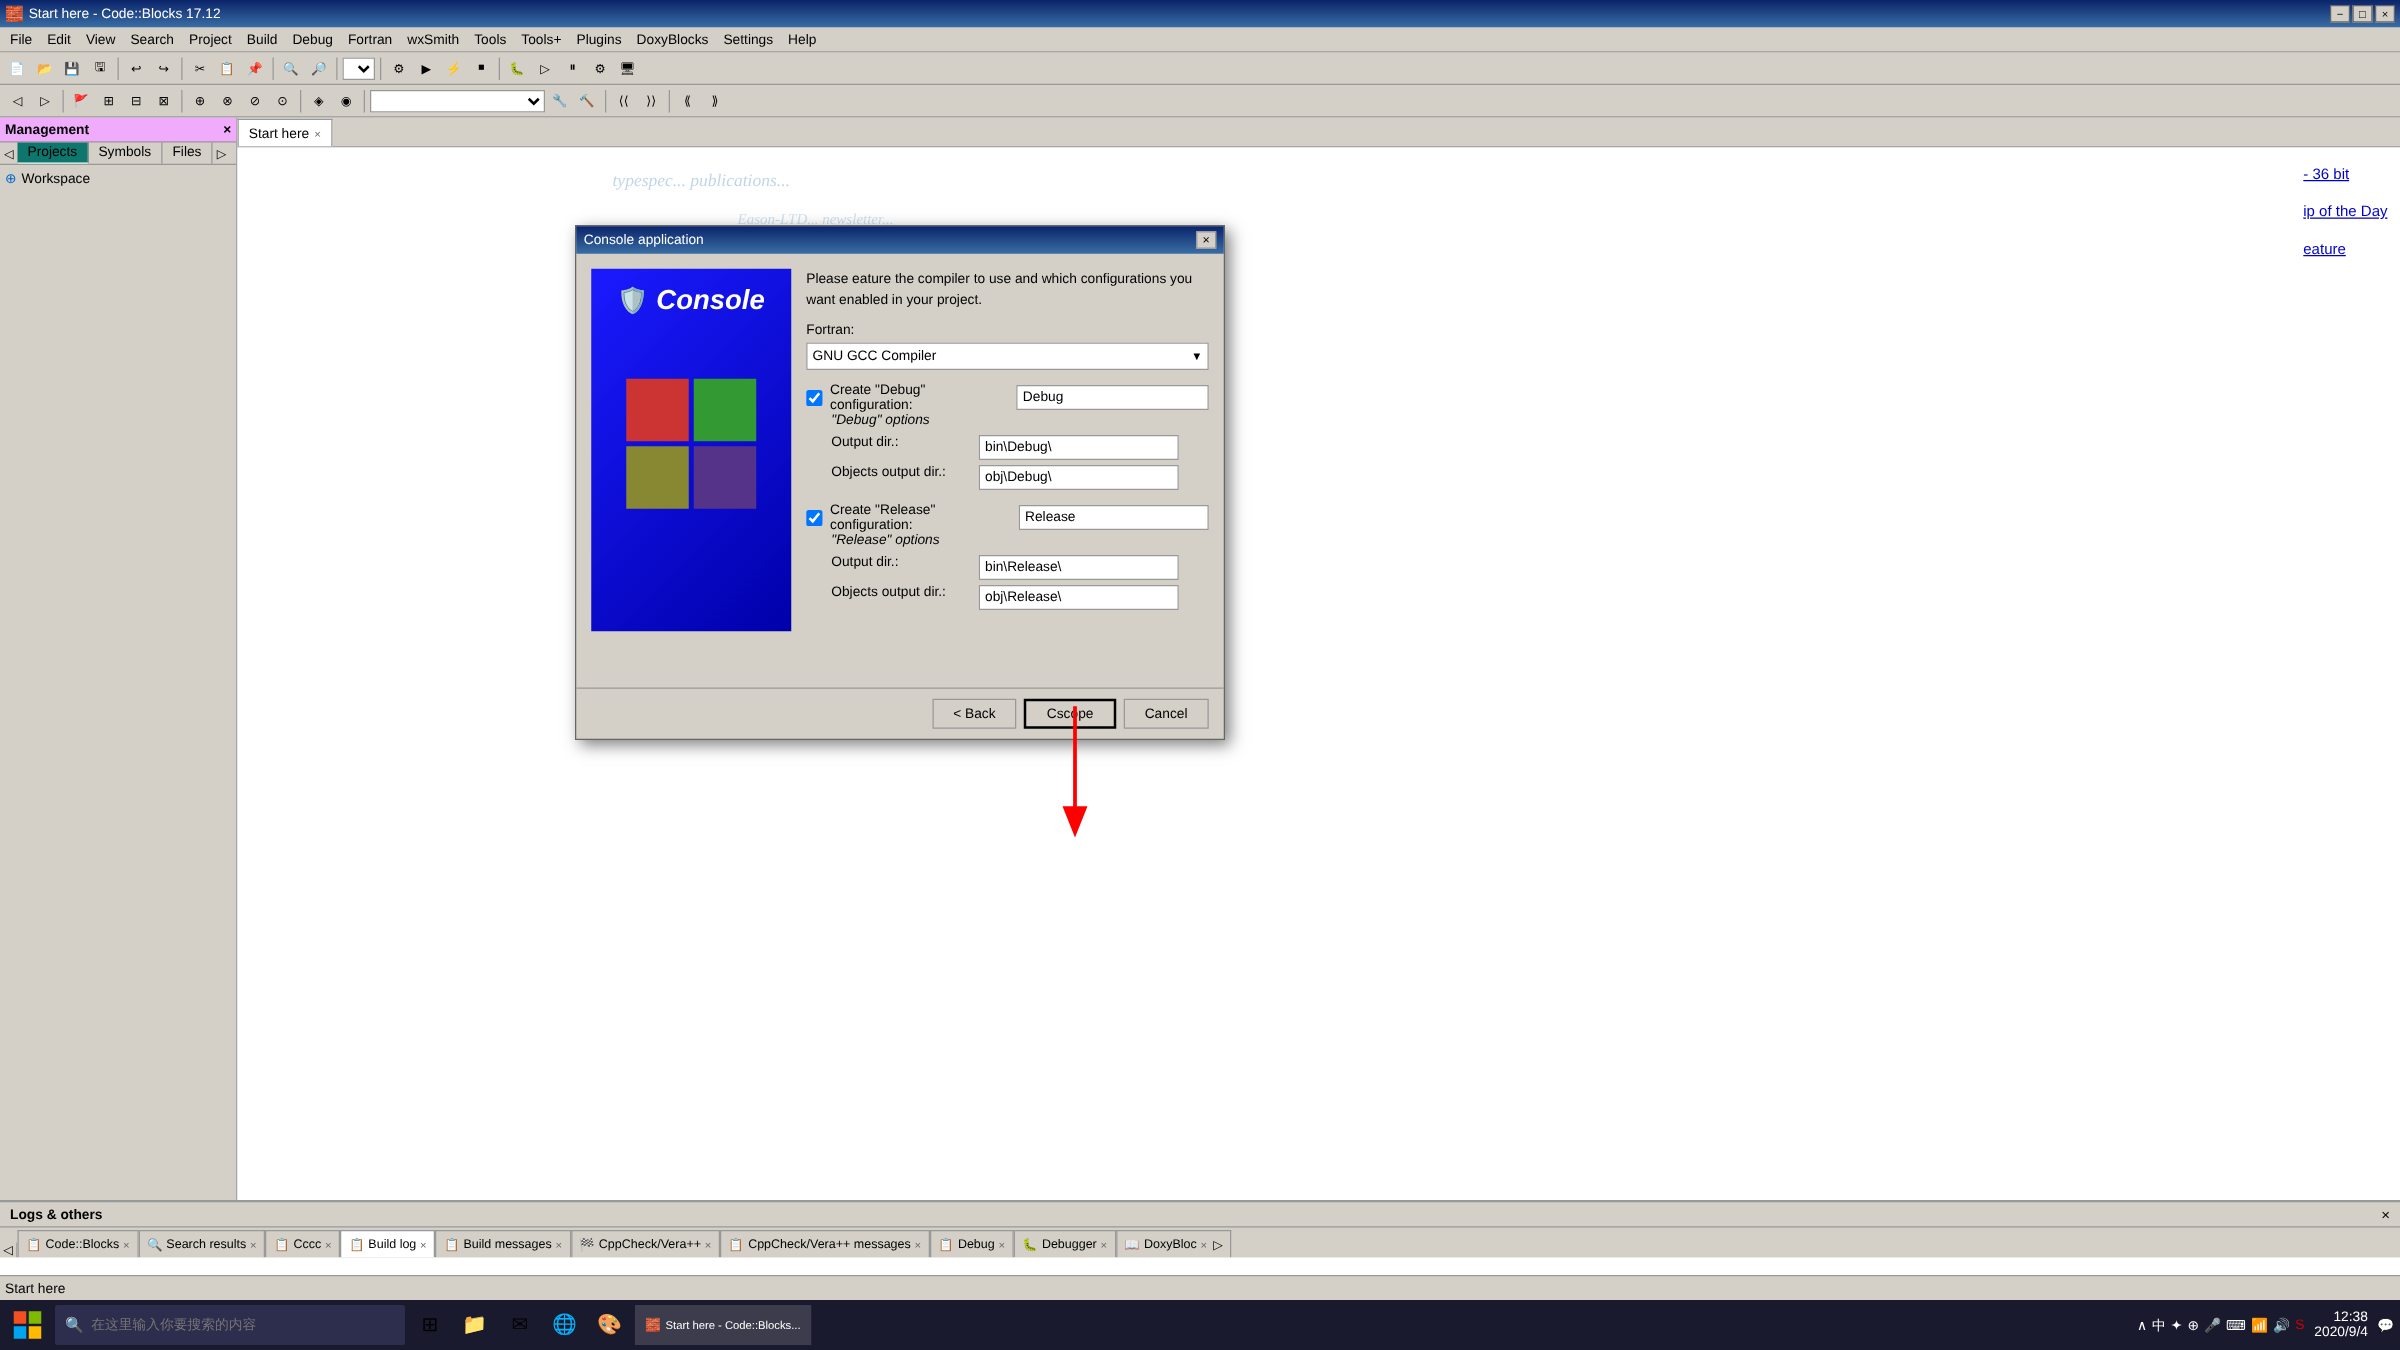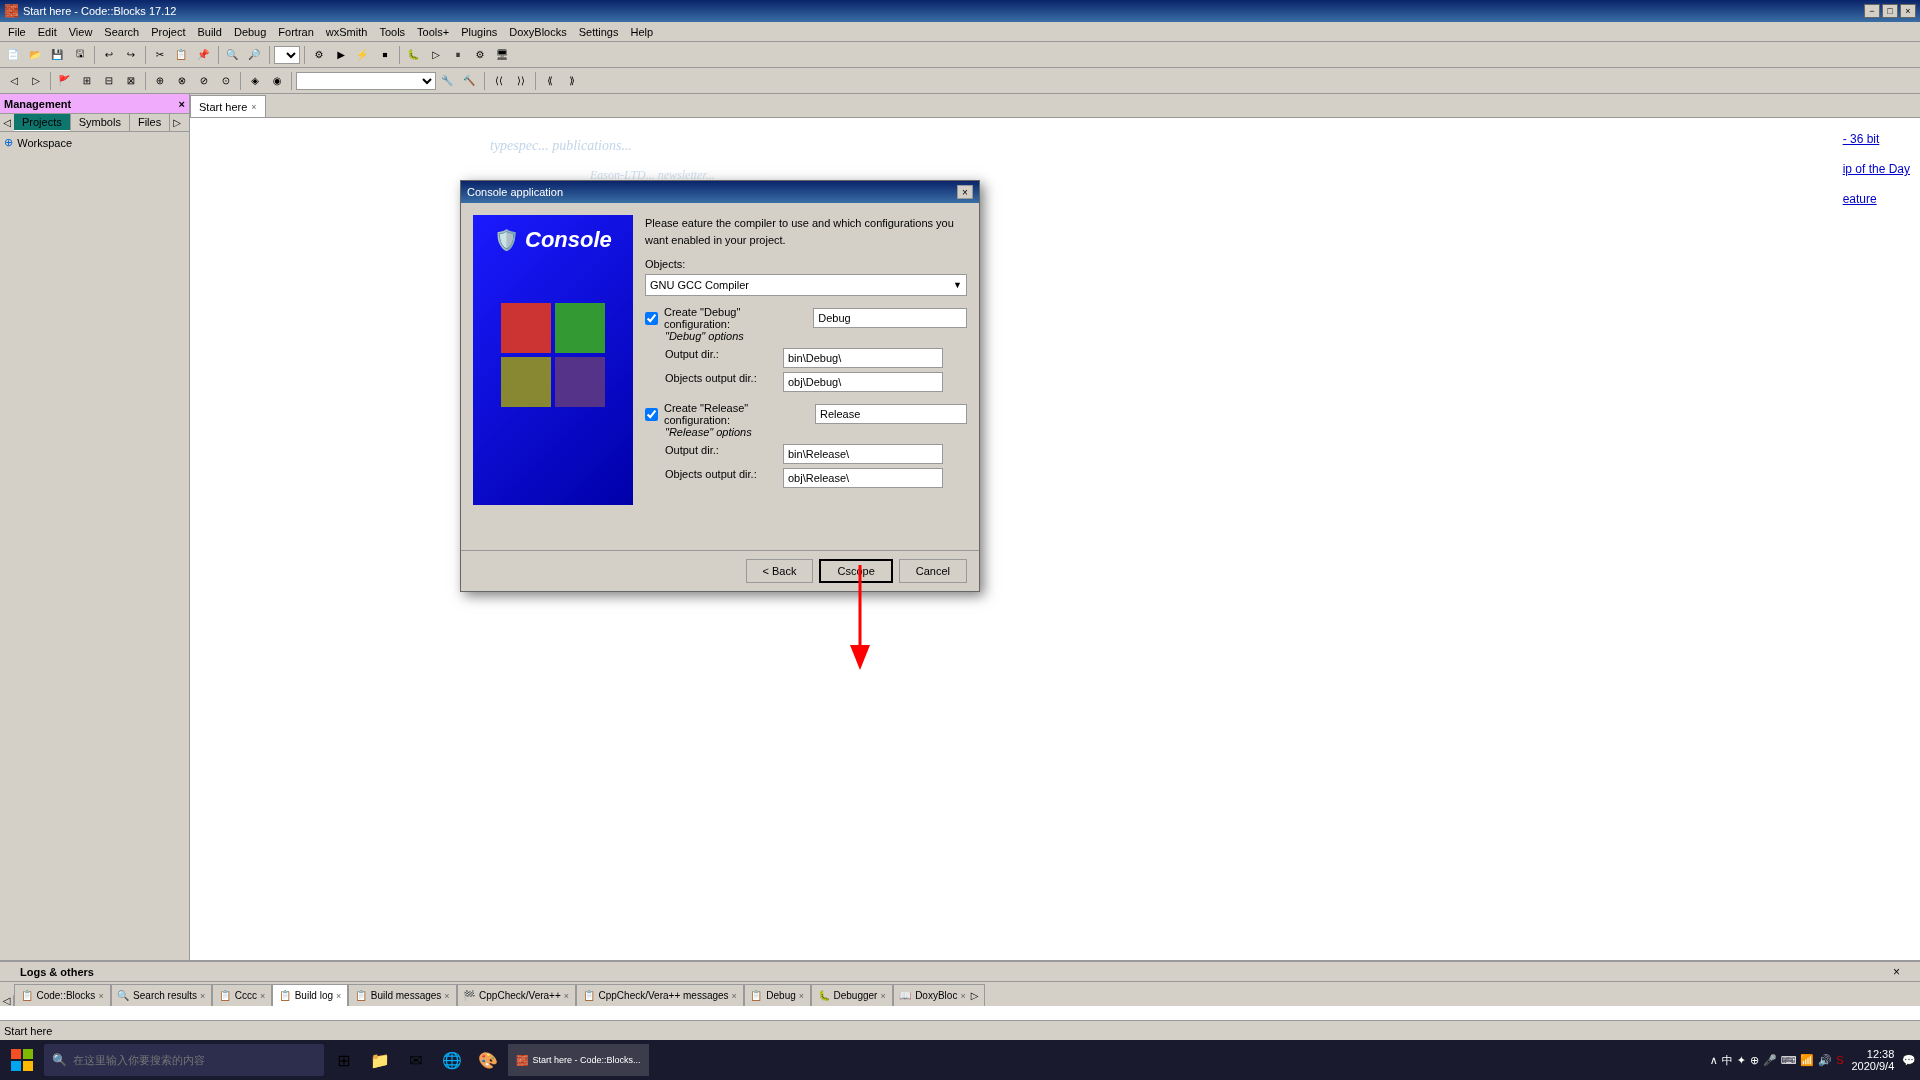--- a/index.html
+++ b/index.html
@@ -188,21 +188,21 @@
       border-top: 2px solid #999;
       display: flex;
       flex-direction: column;
     }
     .logs-header {
       height: 20px;
       background: #d4d0c8;
       display: flex;
       align-items: center;
       justify-content: space-between;
-      padding: 0 20px;
+      padding: 0 8px;
       border-bottom: 1px solid #999;
     }
     .logs-header-title {
       font-size: 11px;
       font-weight: bold;
     }
     .logs-tabs {
       height: 24px;
       display: flex;
       align-items: flex-end;
@@ -772,21 +772,21 @@
           <div class="block block-green"></div>
           <div class="block block-olive"></div>
           <div class="block block-purple"></div>
         </div>
       </div>
 
       <div class="dialog-right">
         <div class="dialog-description">Please eature the compiler to use and which configurations you want enabled in your project.</div>
 
         <div class="form-group">
-          <div class="form-label">Objects:</div>
+          <div class="form-label">Fortran:</div>
           <div class="form-select">
             <span>GNU GCC Compiler</span>
             <span class="select-arrow">▼</span>
           </div>
         </div>
 
         <div>
           <div class="checkbox-row">
             <input type="checkbox" checked="" style="">
             <span>Create "Debug" configuration:</span>

